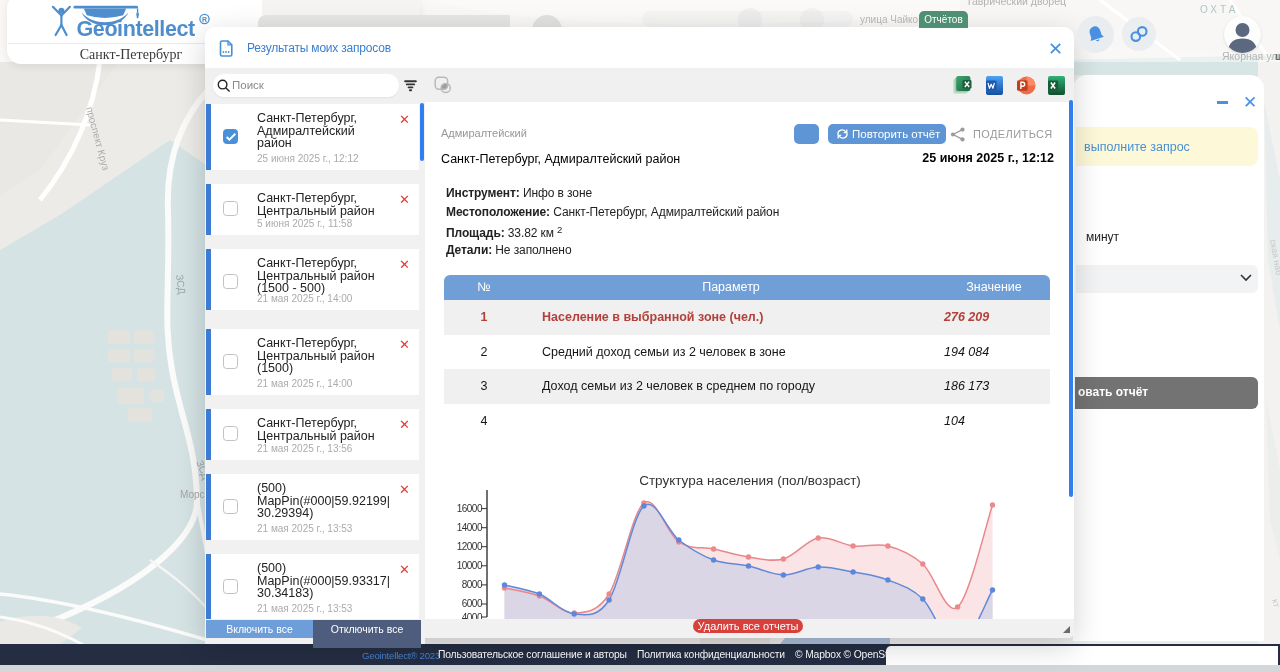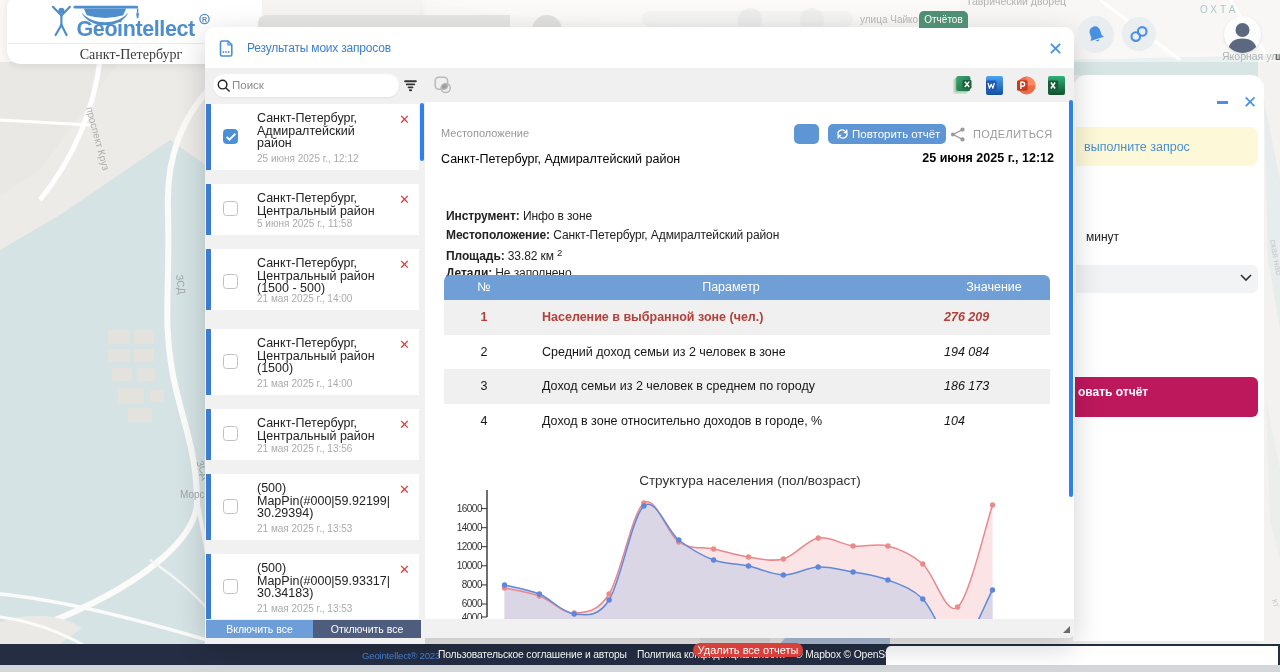--- a/index.html
+++ b/index.html
@@ -20,21 +20,21 @@
   
   .rpanel{left:1073px;top:75px;width:191px;height:566px;background:#fff;border-radius:14px 14px 0 0;}
   .r-min{left:1217px;top:101px;width:11px;height:2.5px;background:#4a90e2;}
   .r-x{left:1243px;top:92px;font-size:17px;color:#4a90e2;}
   .r-yellow{left:1076px;top:127px;width:182px;height:39px;background:#fdf8d7;border-radius:0 8px 8px 0;}
   .r-yellow span{position:absolute;left:8px;top:13px;font-size:12.5px;color:#4a90d2;}
   .r-minut{left:1086px;top:230px;font-size:12px;color:#222;}
   .r-drop{left:1076px;top:265px;width:182px;height:28px;background:#f1f3f4;border-radius:0 6px 6px 0;}
   .r-field{left:1076px;top:335px;width:182px;height:24px;background:#f4f4f4;border-radius:0 6px 6px 0;}
   .r-field span{position:absolute;left:6px;top:5px;font-size:12px;color:#333;}
-  .r-btn{left:1075px;top:377px;width:183px;height:40px;background:#be185d;border-radius:0 6px 6px 0;}
+  .r-btn{left:1075px;top:377px;width:183px;height:32px;background:#737373;border-radius:0 6px 6px 0;}
   .r-btn span{position:absolute;left:3px;top:8px;font-size:12px;font-weight:bold;color:#fff;}
   
   .modal{left:205px;top:27px;width:869px;height:611px;background:#fff;border-radius:10px 10px 6px 6px;box-shadow:0 8px 30px rgba(0,0,0,.18);}
   .m-title{left:42px;top:14px;font-size:12px;letter-spacing:-0.2px;color:#3a7fd0;}
   .m-x{left:843px;top:11px;font-size:18px;color:#4a90e2;}
   .m-search-row{left:0;top:41px;width:869px;height:34px;background:#f0f0f0;}
   .m-input{left:8px;top:47px;width:186px;height:23px;background:#fff;border-radius:12px;box-shadow:0 1px 2px rgba(0,0,0,.06);}
   .m-input span{position:absolute;left:19px;top:5px;font-size:11.5px;color:#8a8a8a;}
   
   .list-bg{left:0;top:75px;width:220px;height:542px;background:#f1f1f1;}
@@ -46,37 +46,37 @@
   .card .dt{position:absolute;left:51px;bottom:6px;font-size:10px;color:#ababab;}
   .card .del{position:absolute;right:9px;top:8px;font-size:13px;color:#e23b35;}
   .thumb{background:#2f7ff0;border-radius:2px;}
   
   .rename{left:236px;top:100px;font-size:11px;color:#979797;}
   .bluesq{left:589px;top:97px;width:25px;height:20px;background:#5e95d5;border-radius:5px;}
   .repeat{left:623px;top:97px;width:118px;height:20px;background:#5e95d5;border-radius:5px;color:#fff;font-size:12px;}
   .share-t{left:768px;top:101px;font-size:11px;color:#9b9b9b;letter-spacing:.4px;}
   .c-title{left:236px;top:125px;font-size:12.5px;font-weight:500;color:#000;}
   .c-date{left:649px;top:124px;width:200px;text-align:right;font-size:12.5px;font-weight:bold;color:#000;}
-  .dl{left:241px;font-size:12px;letter-spacing:-0.1px;color:#222;margin-top:23px;}
+  .dl{left:241px;font-size:12px;letter-spacing:-0.1px;color:#222;}
   .dl b{font-weight:bold;}
   
   .tbl-head{left:239px;top:248px;width:606px;height:25px;background:#6f9fd6;border-radius:6px 6px 0 0;color:#fff;font-size:12.5px;}
   .trow{left:239px;width:606px;height:34.6px;font-size:12.5px;color:#161616;}
   .trow.g{background:#f0f0f0;}
   .trow.red{color:#b3403a;font-weight:bold;}
   .tnum{position:absolute;left:0;width:80px;text-align:center;top:10px;}
   .tpar{position:absolute;left:98px;top:10px;}
   .tval{position:absolute;left:500px;top:10px;font-style:italic;}
   
   .ch-title{left:235px;top:446px;width:620px;text-align:center;font-size:13.5px;color:#333;}
   
   .m-foot{left:0;top:591.5px;width:869px;height:19.5px;background:#f1f1f1;border-radius:0 0 6px 6px;}
   .btn-on{left:1px;top:593px;width:107px;height:18px;background:#6d9ed9;color:#fff;font-size:10.5px;text-align:center;line-height:18px;}
-  .btn-off{left:108px;top:593px;width:108px;height:18px;background:#4e5d7d;color:#fff;font-size:10.5px;text-align:center;line-height:18px;}
-  .btn-delall{left:488px;top:592px;width:110px;height:14px;background:#d8403c;color:#fff;font-size:11px;text-align:center;line-height:14px;border-radius:8px;margin-top:24px;}
+  .btn-off{left:108px;top:593px;width:108px;height:28px;background:#4e5d7d;color:#fff;font-size:10.5px;text-align:center;line-height:18px;}
+  .btn-delall{left:488px;top:592px;width:110px;height:14px;background:#d8403c;color:#fff;font-size:11px;text-align:center;line-height:14px;border-radius:8px;}
   
   .pfoot{left:0;top:644px;width:1280px;height:21px;background:#242d42;color:#fff;font-size:10.3px;letter-spacing:-0.15px;}
   .pfoot span{position:absolute;top:5px;}
   .whitebox{left:886px;top:646px;width:392px;height:23px;background:#fff;border-radius:5px 0 0 0;}
   .bstrip{left:0;top:665px;width:1280px;height:7px;background:#d4d7da;}
 </style>
 </head>
 <body>
 <div id="stage">
 
@@ -331,21 +331,21 @@
       </div>
     <div class="card" style="top:527px;height:66px;">
         <div class="bar"></div>
         <div class="cb" style="top:25px;"></div>
       <div class="tt">(500) MapPin(#000|59.93317| 30.34183)</div>
       <div class="dt">21 мая 2025 г., 13:53</div>
         <div class="del">✕</div>
       </div>
     <div class="thumb" style="left:214.5px;top:76px;width:4.5px;height:58px;"></div>
 
-    <div class="rename">Местоположение</div>
+    <div class="rename">Адмиралтейский</div>
     <div class="bluesq"></div>
     <div class="repeat">
         <svg style="position:absolute;left:8px;top:4px" width="13" height="12" viewBox="0 0 13 12">
           <path d="M2,7 A4.3,4.3 0 0 1 10,4.2 M10.8,1.6 L10.8,4.6 L7.8,4.6 M11,5 A4.3,4.3 0 0 1 3,7.8 M2.2,10.4 L2.2,7.4 L5.2,7.4" stroke="#fff" stroke-width="1.3" fill="none"></path>
         </svg>
         <span style="position:absolute;left:24px;top:3.5px;white-space:nowrap;font-size:11.5px;">Повторить отчёт</span>
       </div>
     <svg style="left:745px;top:100px" width="16" height="15" viewBox="0 0 16 15">
       <g fill="#9b9b9b">
           <circle cx="3" cy="7.5" r="2.1"></circle>
@@ -377,21 +377,20 @@
         <span class="tpar">Средний доход семьи из 2 человек в зоне</span>
         <span class="tval">194 084</span>
       </div>
     <div class="trow g" style="top:342.2px;">
         <span class="tnum">3</span>
         <span class="tpar">Доход семьи из 2 человек в среднем по городу</span>
         <span class="tval">186 173</span>
       </div>
     <div class="trow" style="top:376.8px;">
         <span class="tnum">4</span>
-        <span class="tpar">Доход в зоне относительно доходов в городе, %</span>
         <span class="tval">104</span>
       </div>
 
     <div class="ch-title">Структура населения (пол/возраст)</div>
     <svg style="left:225px;top:433px" width="644" height="159" viewBox="430 460 644 159">
       <g font-family="Liberation Sans" font-size="10" letter-spacing="-0.5" fill="#333" text-anchor="end">
         <text x="482" y="512">16000</text>
           <text x="482" y="531">14000</text>
           <text x="482" y="550">12000</text>
         <text x="482" y="569">10000</text>

